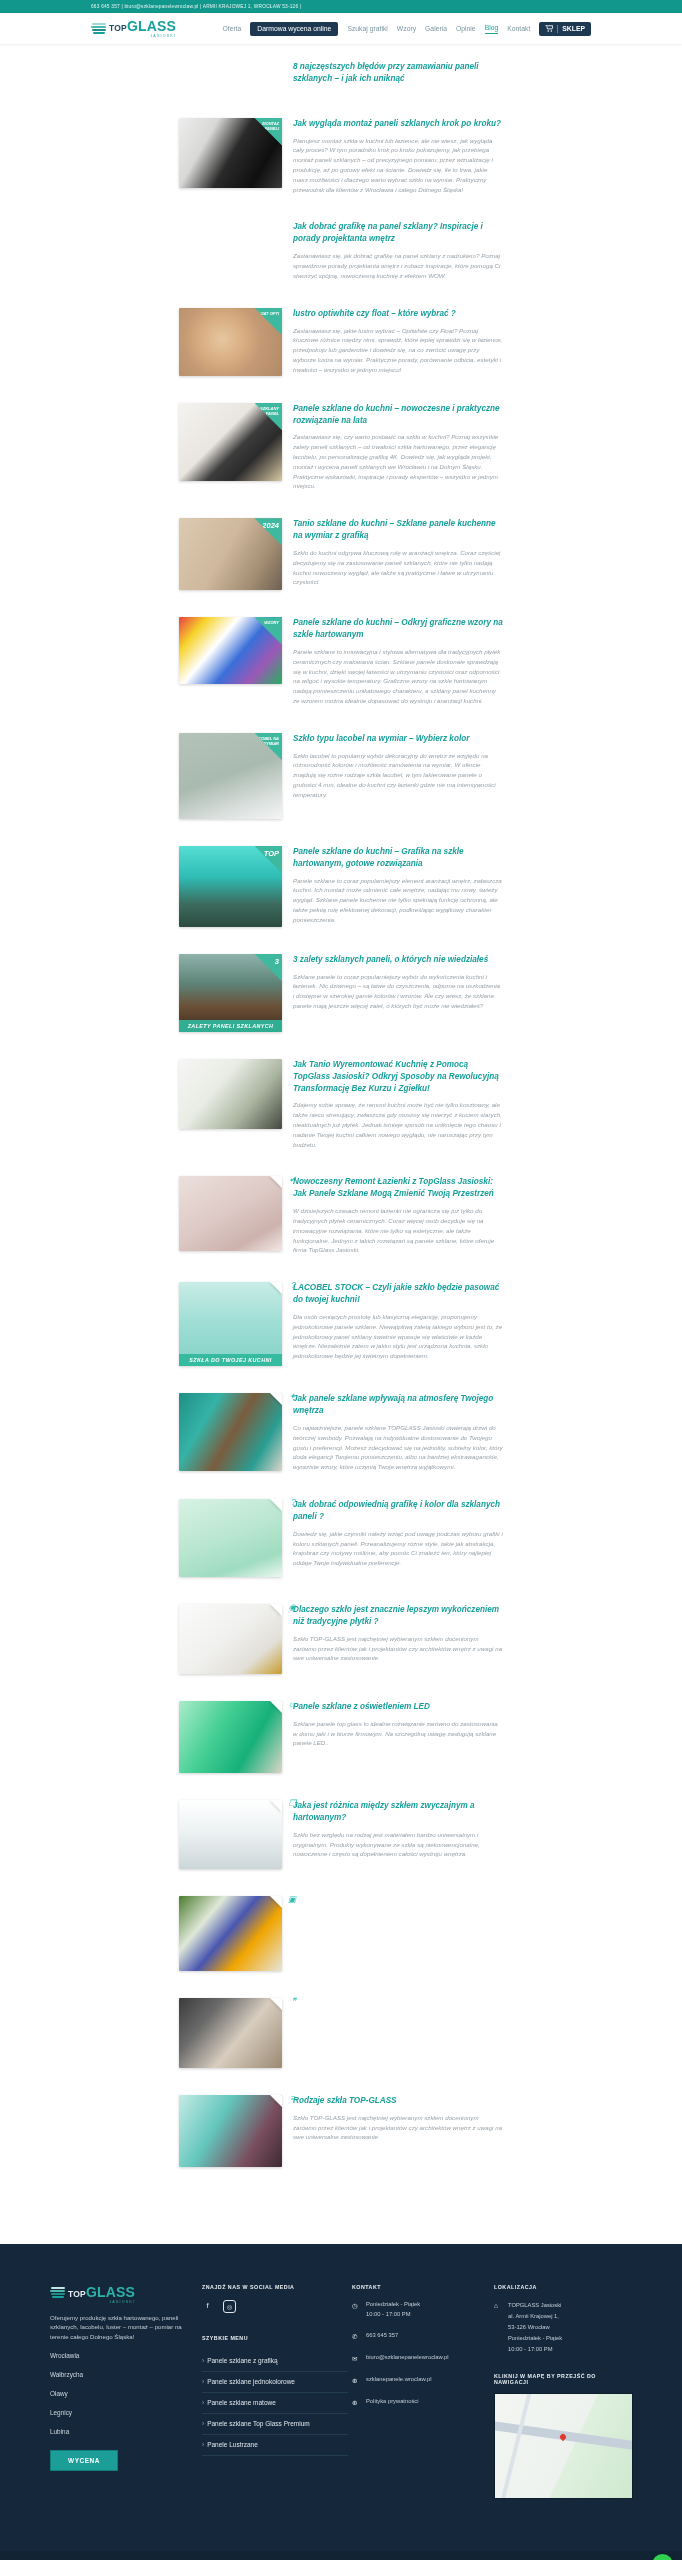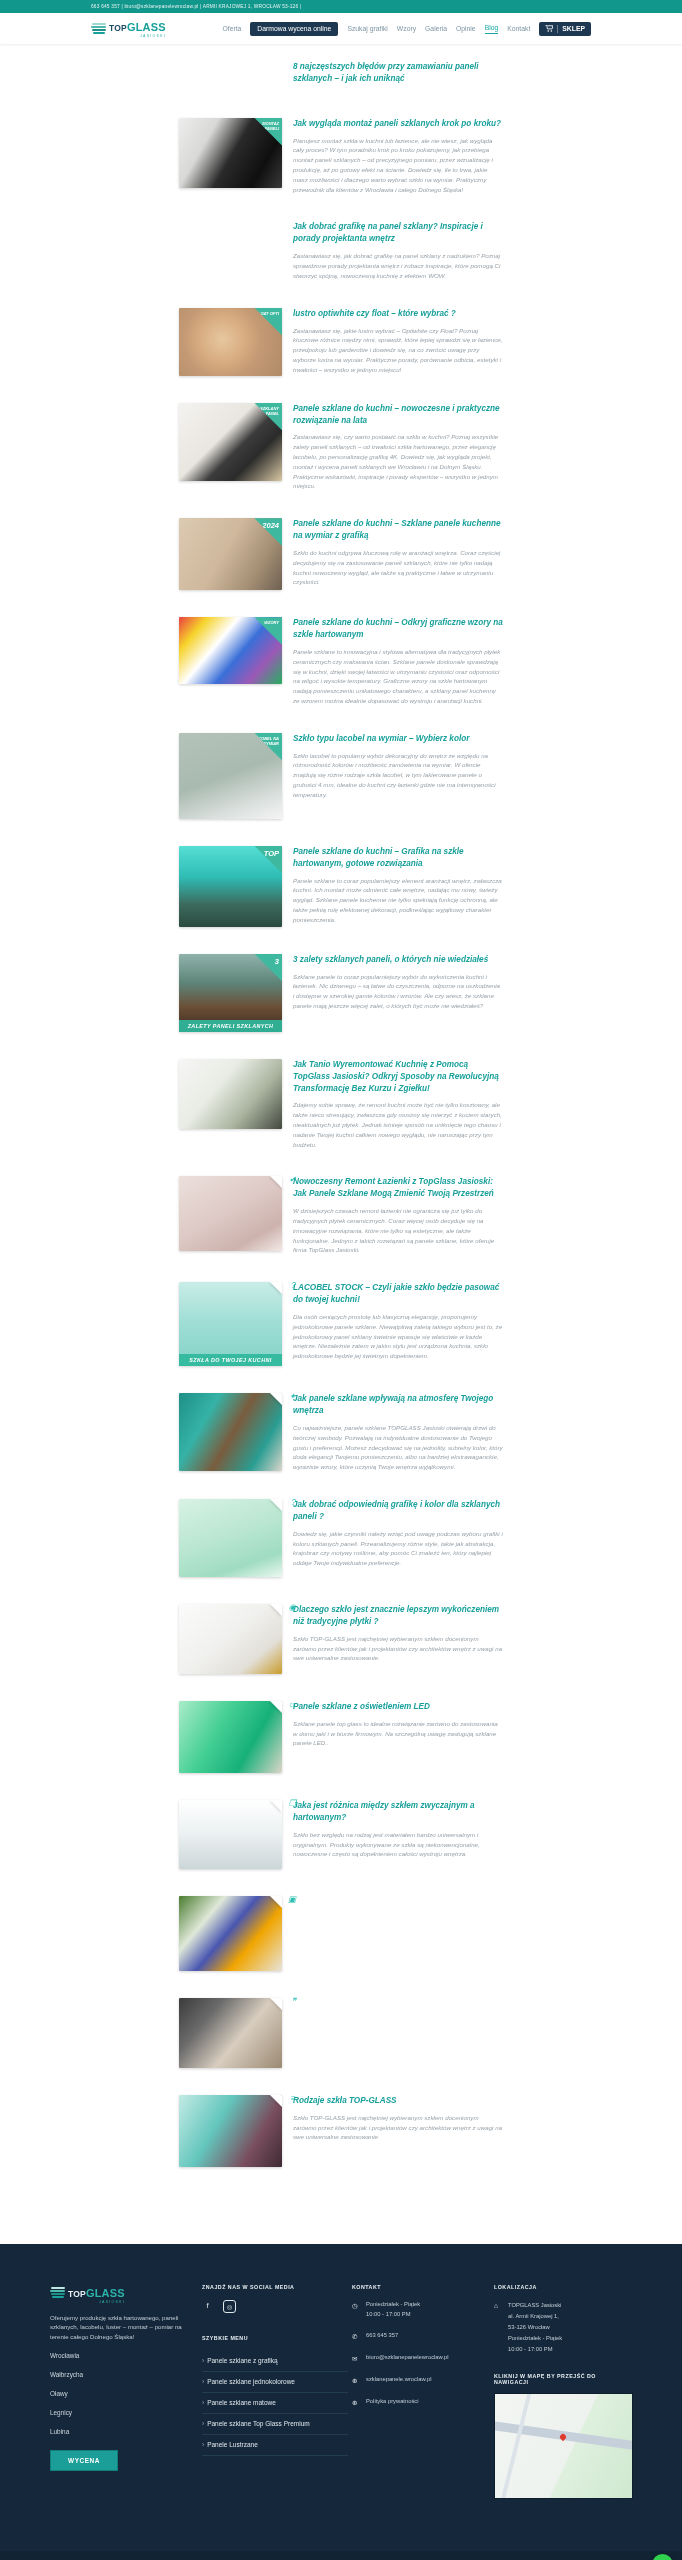--- a/index.html
+++ b/index.html
@@ -8,21 +8,21 @@
   
   .topbar{background:#12978c;height:13px;display:flex;align-items:center;}
   .topbar .inner{width:500px;margin:0 auto;color:rgba(255,255,255,.9);font-size:4.8px;letter-spacing:.2px;}
   
   header.nav{background:#fff;height:31px;box-shadow:0 1px 2px rgba(0,0,0,.08);position:relative;z-index:5;}
   .nav-inner{width:500px;margin:0 auto;height:31px;display:flex;align-items:center;justify-content:space-between;}
   .logo{display:flex;align-items:center;gap:2px;}
   .logo svg{display:block;}
   .logo-txt{line-height:1;}
   .logo-top{font-size:8.5px;font-weight:700;color:#1e4b66;letter-spacing:.2px;}
-  .logo-glass{font-size:11px;font-weight:700;color:#18a09b;letter-spacing:.2px;}
+  .logo-glass{font-size:14px;font-weight:700;color:#18a09b;letter-spacing:.2px;}
   .logo-sub{display:block;font-size:3.6px;color:#2bb3a8;letter-spacing:1.2px;text-align:right;margin-top:1px;}
   .nav-links{display:flex;align-items:center;gap:9px;}
   .nav-links a{text-decoration:none;color:#7d95a3;font-size:6.8px;white-space:nowrap;cursor:pointer;}
   .nav-links a.active{color:#18a8a2;border-bottom:1.5px solid #18a8a2;padding-bottom:2px;}
   .btn-navy{background:#1e3852;color:#fff !important;border-radius:2px;padding:3.5px 7px;font-size:5.6px;}
   .btn-shop{background:#1e3852;color:#fff !important;border-radius:2px;padding:3px 6px;font-size:5.6px;display:flex;align-items:center;gap:4px;font-weight:700;}
   .cart-sep{width:1px;height:8px;background:rgba(255,255,255,.35);}
   
   main{padding:17px 0 48px 0;}
   .articles{width:324px;margin:0 auto;}
@@ -171,21 +171,21 @@
       </div>
     </article>
 
     <article class="post">
       <div class="thumb-wrap">
         <div class="thumb" style="background: linear-gradient(120deg, rgb(220, 202, 178) 0%, rgb(207, 184, 156) 45%, rgb(165, 143, 116) 75%, rgb(110, 96, 82) 100%); height: 72px;"></div>
         <div class="badge big">2024</div>
 
       </div>
       <div class="body">
-        <h2 class="title">Panele szklane do kuchni – Szklane panele kuchenne na wymiar z grafiką</h2>
+        <h2 class="title">Tanio szklane do kuchni – Szklane panele kuchenne na wymiar z grafiką</h2>
         <p class="excerpt">Szkło do kuchni odgrywa kluczową rolę w aranżacji wnętrza. Coraz częściej decydujemy się na zastosowanie paneli szklanych, które nie tylko nadają kuchni nowoczesny wygląd, ale także są praktyczne i łatwe w utrzymaniu czystości.</p>
       </div>
     </article>
 
     <article class="post">
       <div class="thumb-wrap">
         <div class="thumb" style="background: linear-gradient(130deg, rgb(232, 64, 64) 0%, rgb(246, 211, 43) 18%, rgb(255, 255, 255) 38%, rgb(58, 111, 216) 58%, rgb(155, 89, 182) 78%, rgb(39, 174, 96) 100%); height: 67px;"></div>
         <div class="badge">WZORY</div>
 
       </div>

